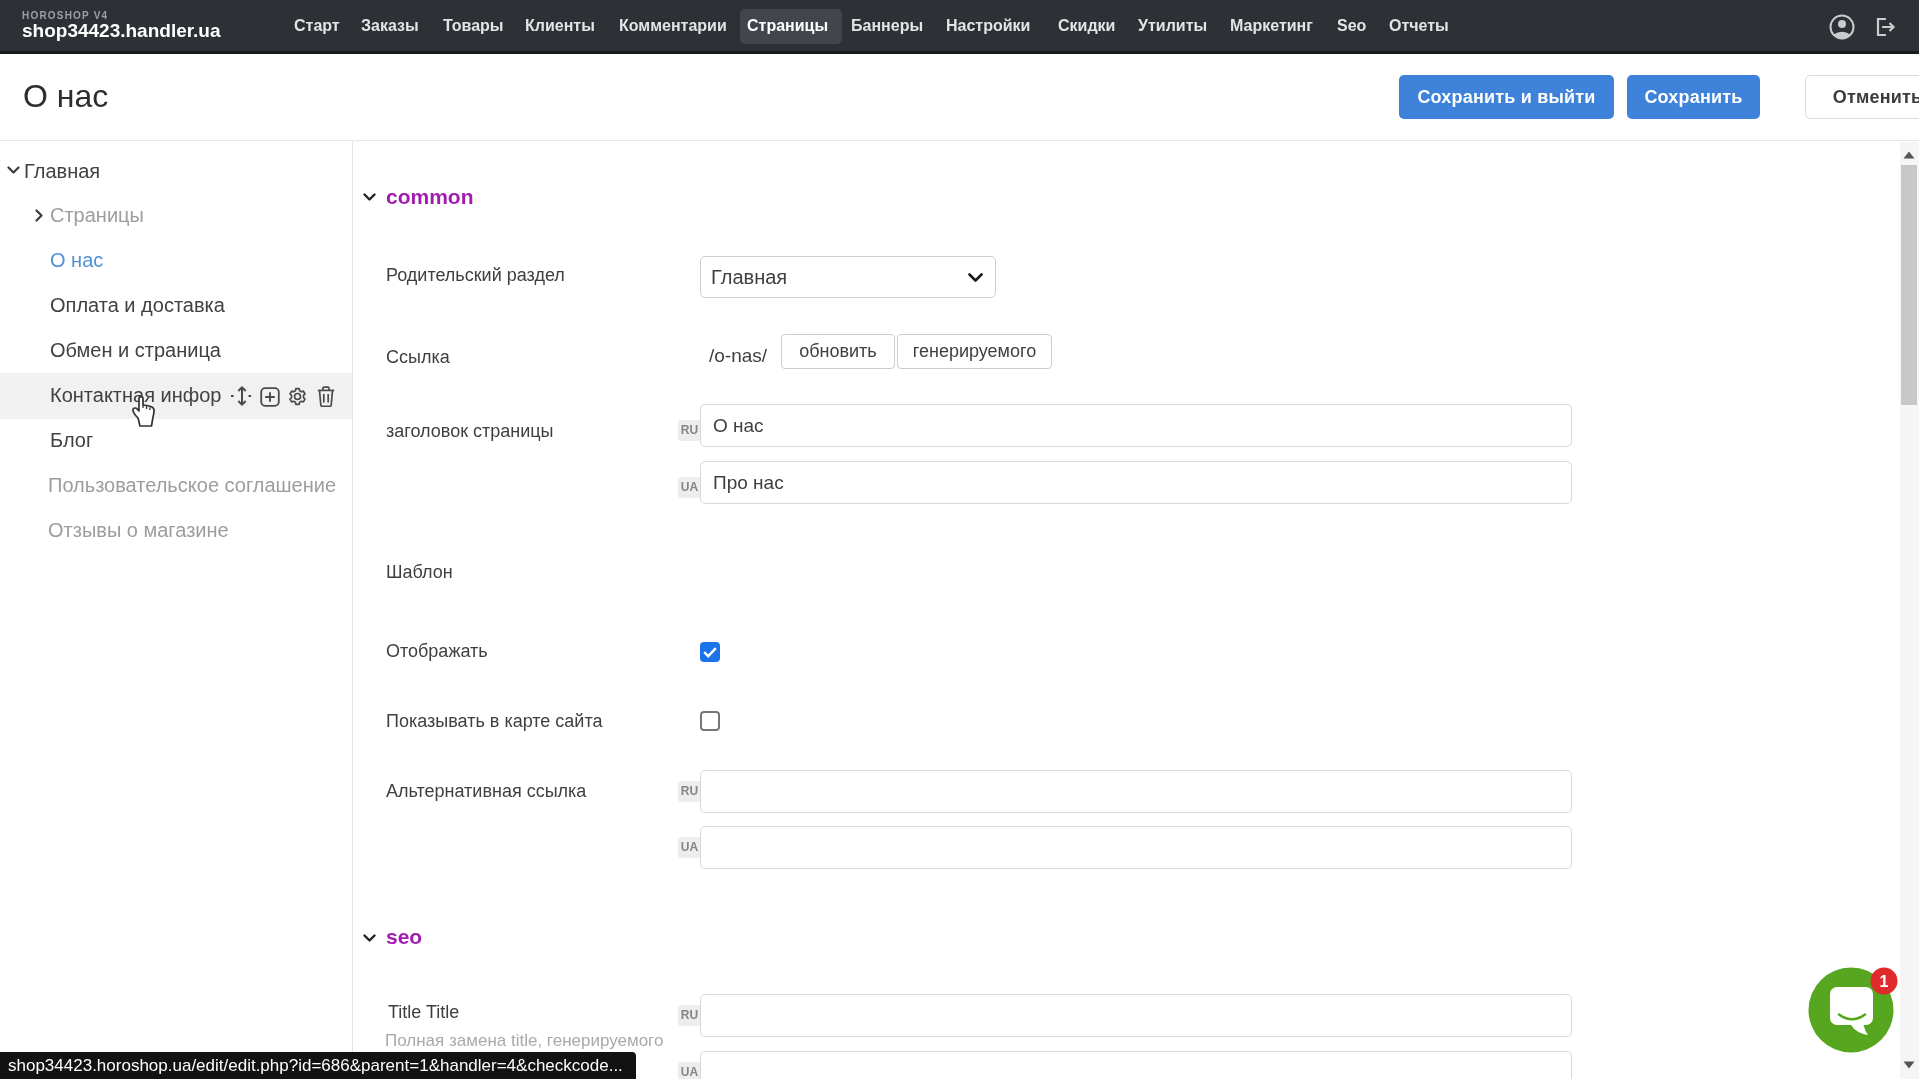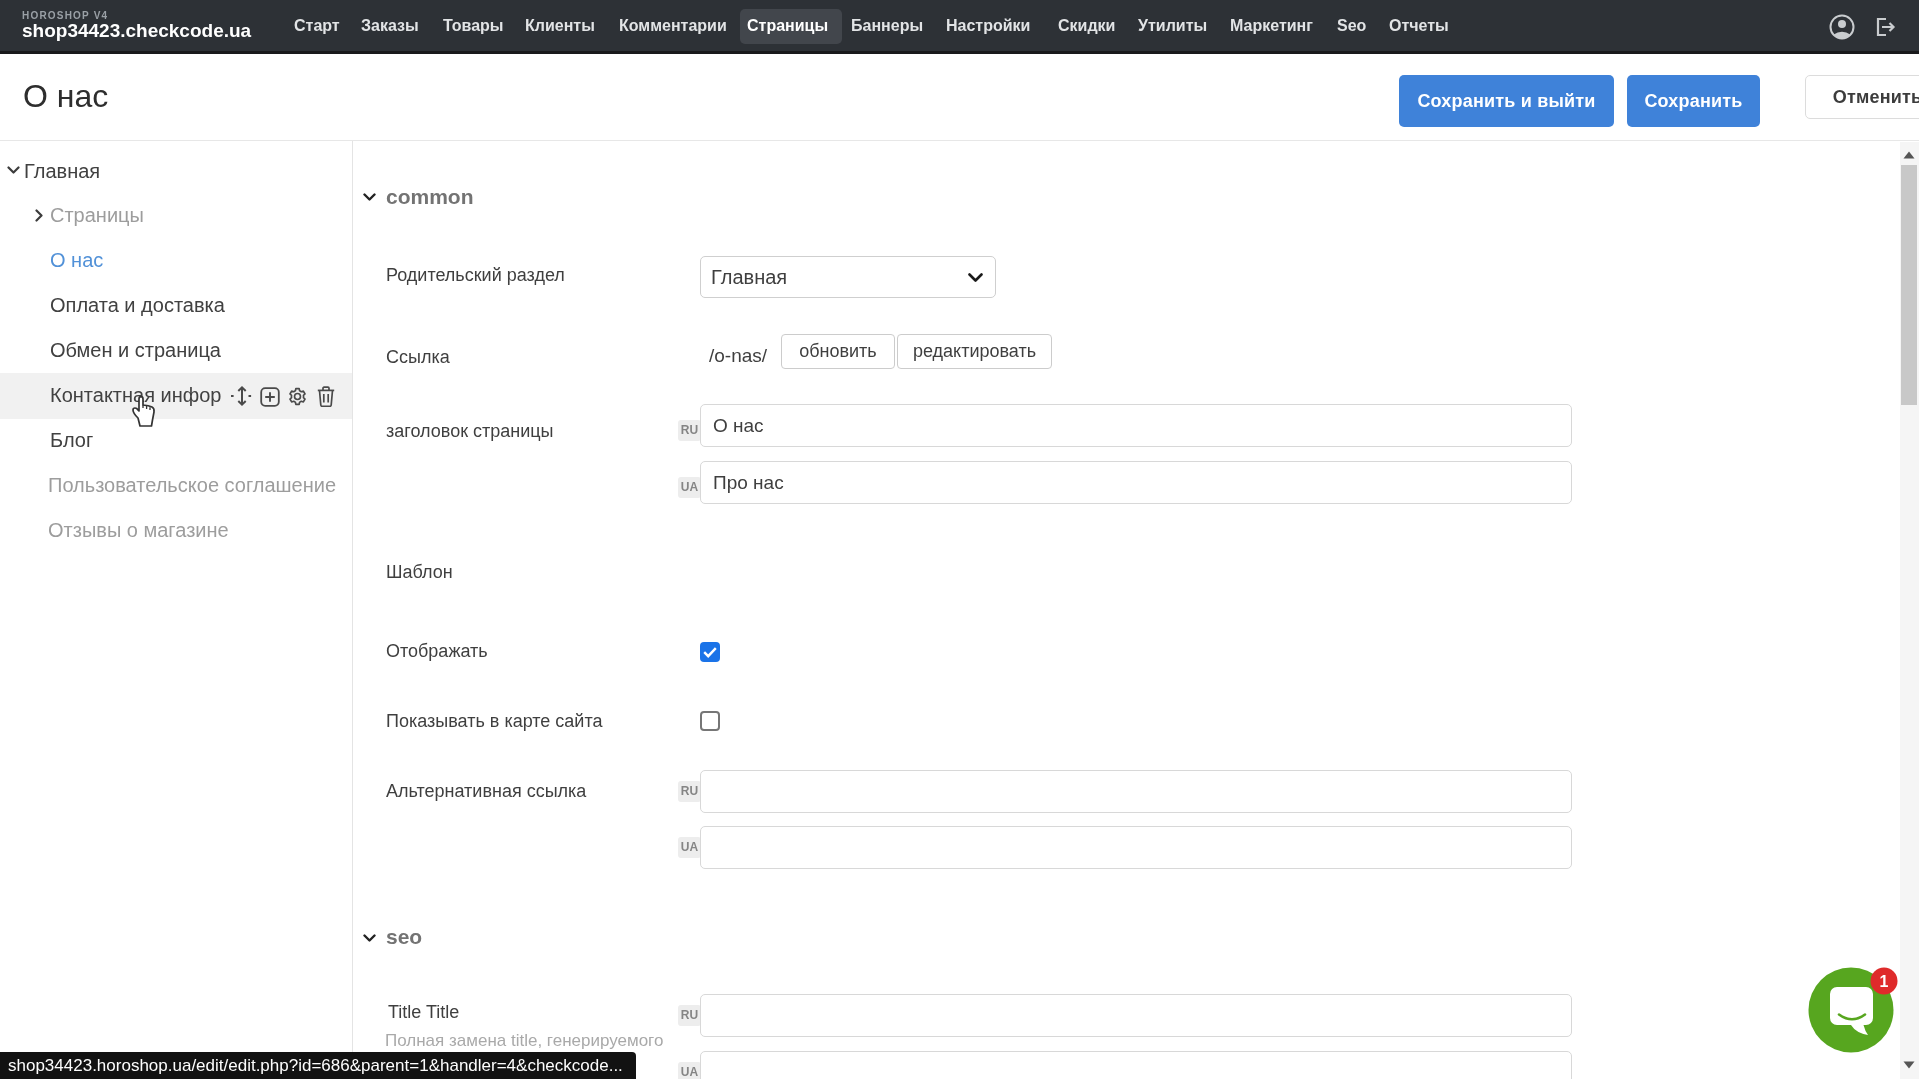--- a/index.html
+++ b/index.html
@@ -14,38 +14,38 @@
   #logo1 { position:absolute; left:22px; top:10px; font-size:10px; font-weight:700;
     color:#9aa0a6; letter-spacing:1.2px; }
   #logo2 { position:absolute; left:22px; top:20px; font-size:19px; font-weight:700; color:#ffffff; }
   .nav { position:absolute; top:0; height:51px; line-height:51px; font-size:16px;
     font-weight:700; color:#e2e4e6; }
   #navactive { position:absolute; left:740px; top:9px; width:102px; height:35px;
     background:#42464c; border-radius:5px; }
 
   
   #title { position:absolute; left:23px; top:80px; font-size:32px; line-height:32px; color:#2e2e2e; }
-  .btn-blue { position:absolute; top:75px; height:52px; background:#3f82d9; color:#fff;
+  .btn-blue { position:absolute; top:75px; height:44px; background:#3f82d9; color:#fff;
     border:none; border-radius:5px; font-family:"Liberation Sans",sans-serif;
     font-size:18px; font-weight:700; letter-spacing:0.2px; }
   #btn-cancel { position:absolute; top:75px; height:44px; background:#fff; color:#3c3c3c;
     border:1px solid #dcdcdc; border-radius:5px; font-family:"Liberation Sans",sans-serif;
     font-size:18px; font-weight:700; letter-spacing:0.2px; }
   #hdivider { position:absolute; left:0; top:140px; width:1919px; height:1px; background:#e7e7e7; }
 
   
   #vborder { position:absolute; left:352px; top:141px; width:1px; height:938px; background:#e4e4e4; }
   .tree { position:absolute; font-size:20px; line-height:20px; color:#414141; }
   .tree.grey { color:#9d9d9d; }
   .tree.blue { color:#5191d8; }
   #hoverrow { position:absolute; left:0; top:373px; width:352px; height:46px; background:#f1f1f1; }
 
   
   .label { position:absolute; font-size:18px; line-height:20px; color:#3f3f3f; }
-  .sect { position:absolute; font-size:21px; line-height:21px; font-weight:700; color:#737373; }
+  .sect { position:absolute; font-size:21px; line-height:21px; font-weight:700; color:#a21caf; }
   .sel { position:absolute; left:700px; width:296px; height:42px; background:#fff;
     border:1px solid #cfcfcf; border-radius:5px; font-size:20px; color:#3f3f3f;
     line-height:40px; padding-left:10px; }
   .inp { position:absolute; left:700px; width:872px; height:43px; background:#fff;
     border:1px solid #d8d8d8; border-radius:5px; font-size:19px; color:#3f3f3f;
     line-height:41px; padding-left:12px; }
   .badge { position:absolute; left:678px; width:23px; height:21px; background:#ededed;
     border-radius:3px; font-size:12px; font-weight:700; color:#858585; text-align:center;
     line-height:21px; }
   .minibtn { position:absolute; height:35px; background:#fff; border:1px solid #cccccc;
@@ -61,21 +61,21 @@
   
   #statusbar { position:absolute; left:0; top:1052px; width:636px; height:27px; background:#121212;
     border-top-right-radius:4px; color:#fdfdfd; font-size:17px; line-height:27px; padding-left:8px; }
 </style>
 </head>
 <body>
 <div id="page">
 
   <div id="topbar">
     <div id="logo1">HOROSHOP V4</div>
-    <div id="logo2">shop34423.checkcode.ua</div>
+    <div id="logo2">shop34423.handler.ua</div>
     <div id="navactive"></div>
     <span class="nav" style="left:294px">Старт</span>
     <span class="nav" style="left:361px">Заказы</span>
     <span class="nav" style="left:443px">Товары</span>
     <span class="nav" style="left:525px">Клиенты</span>
     <span class="nav" style="left:619px">Комментарии</span>
     <span class="nav" style="left:747px; color:#fff">Страницы</span>
     <span class="nav" style="left:851px">Баннеры</span>
     <span class="nav" style="left:946px">Настройки</span>
     <span class="nav" style="left:1058px">Скидки</span>
@@ -156,21 +156,21 @@
   <div class="label" style="left:386px; top:265px;">Родительский раздел</div>
   <div class="sel" style="top:256px;">Главная
     <svg class="abs" style="right:12px; top:16px" width="15" height="10" viewBox="0 0 15 10">
       <path d="M1.5 1.5 L7.5 7.5 L13.5 1.5" fill="none" stroke="#1a1a1a" stroke-width="2.6" stroke-linecap="round" stroke-linejoin="round"></path>
     </svg>
   </div>
 
   <div class="label" style="left:386px; top:347px;">Ссылка</div>
   <div class="label" style="left:709px; top:346px; font-size:19px;">/o-nas/</div>
   <div class="minibtn" style="left:781px; top:334px; width:114px; line-height:33px;">обновить</div>
-  <div class="minibtn" style="left:897px; top:334px; width:155px; line-height:33px;">редактировать</div>
+  <div class="minibtn" style="left:897px; top:334px; width:155px; line-height:33px;">генерируемого</div>
 
   <div class="label" style="left:386px; top:421px;">заголовок страницы</div>
   <div class="badge" style="top:420px;">RU</div>
   <div class="inp" style="top:404px;">О нас</div>
   <div class="badge" style="top:477px;">UA</div>
   <div class="inp" style="top:461px;">Про нас</div>
 
   <div class="label" style="left:386px; top:562px;">Шаблон</div>
 
   <div class="label" style="left:386px; top:641px;">Отображать</div>

